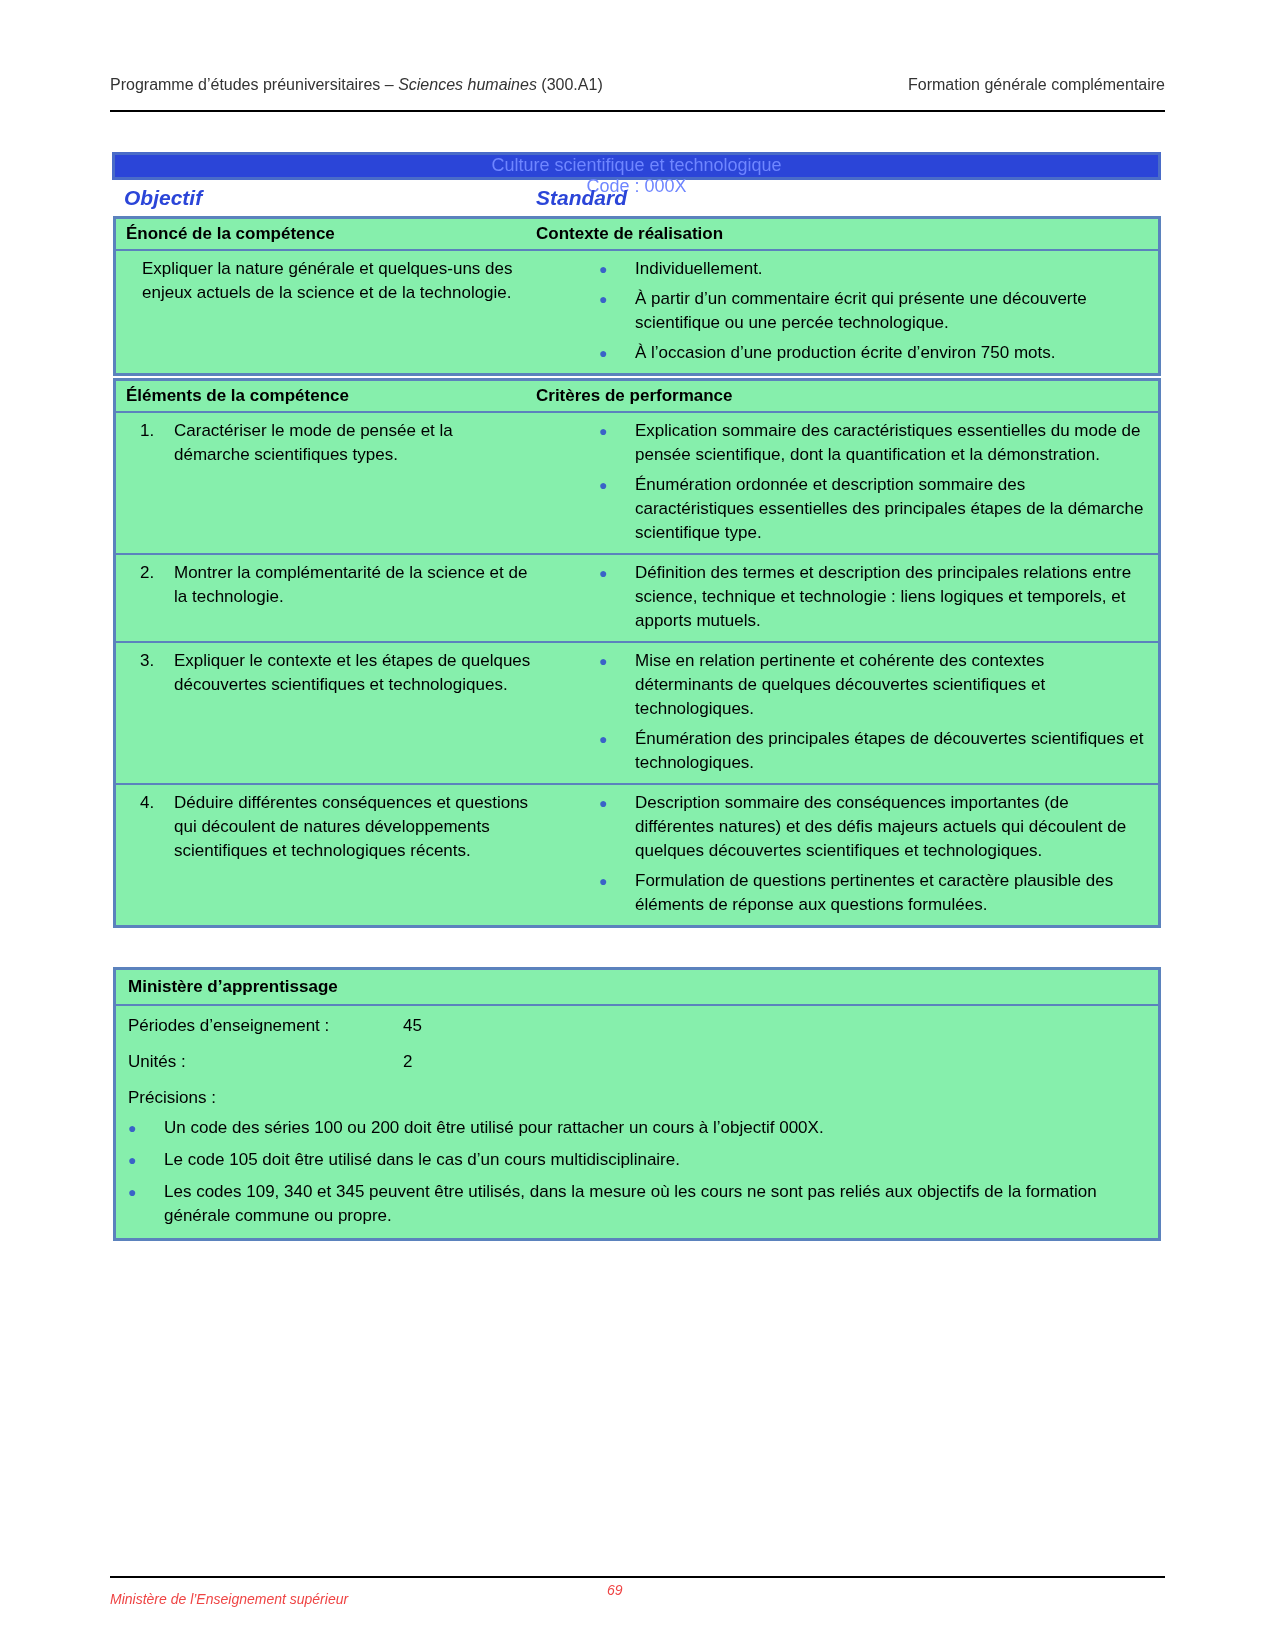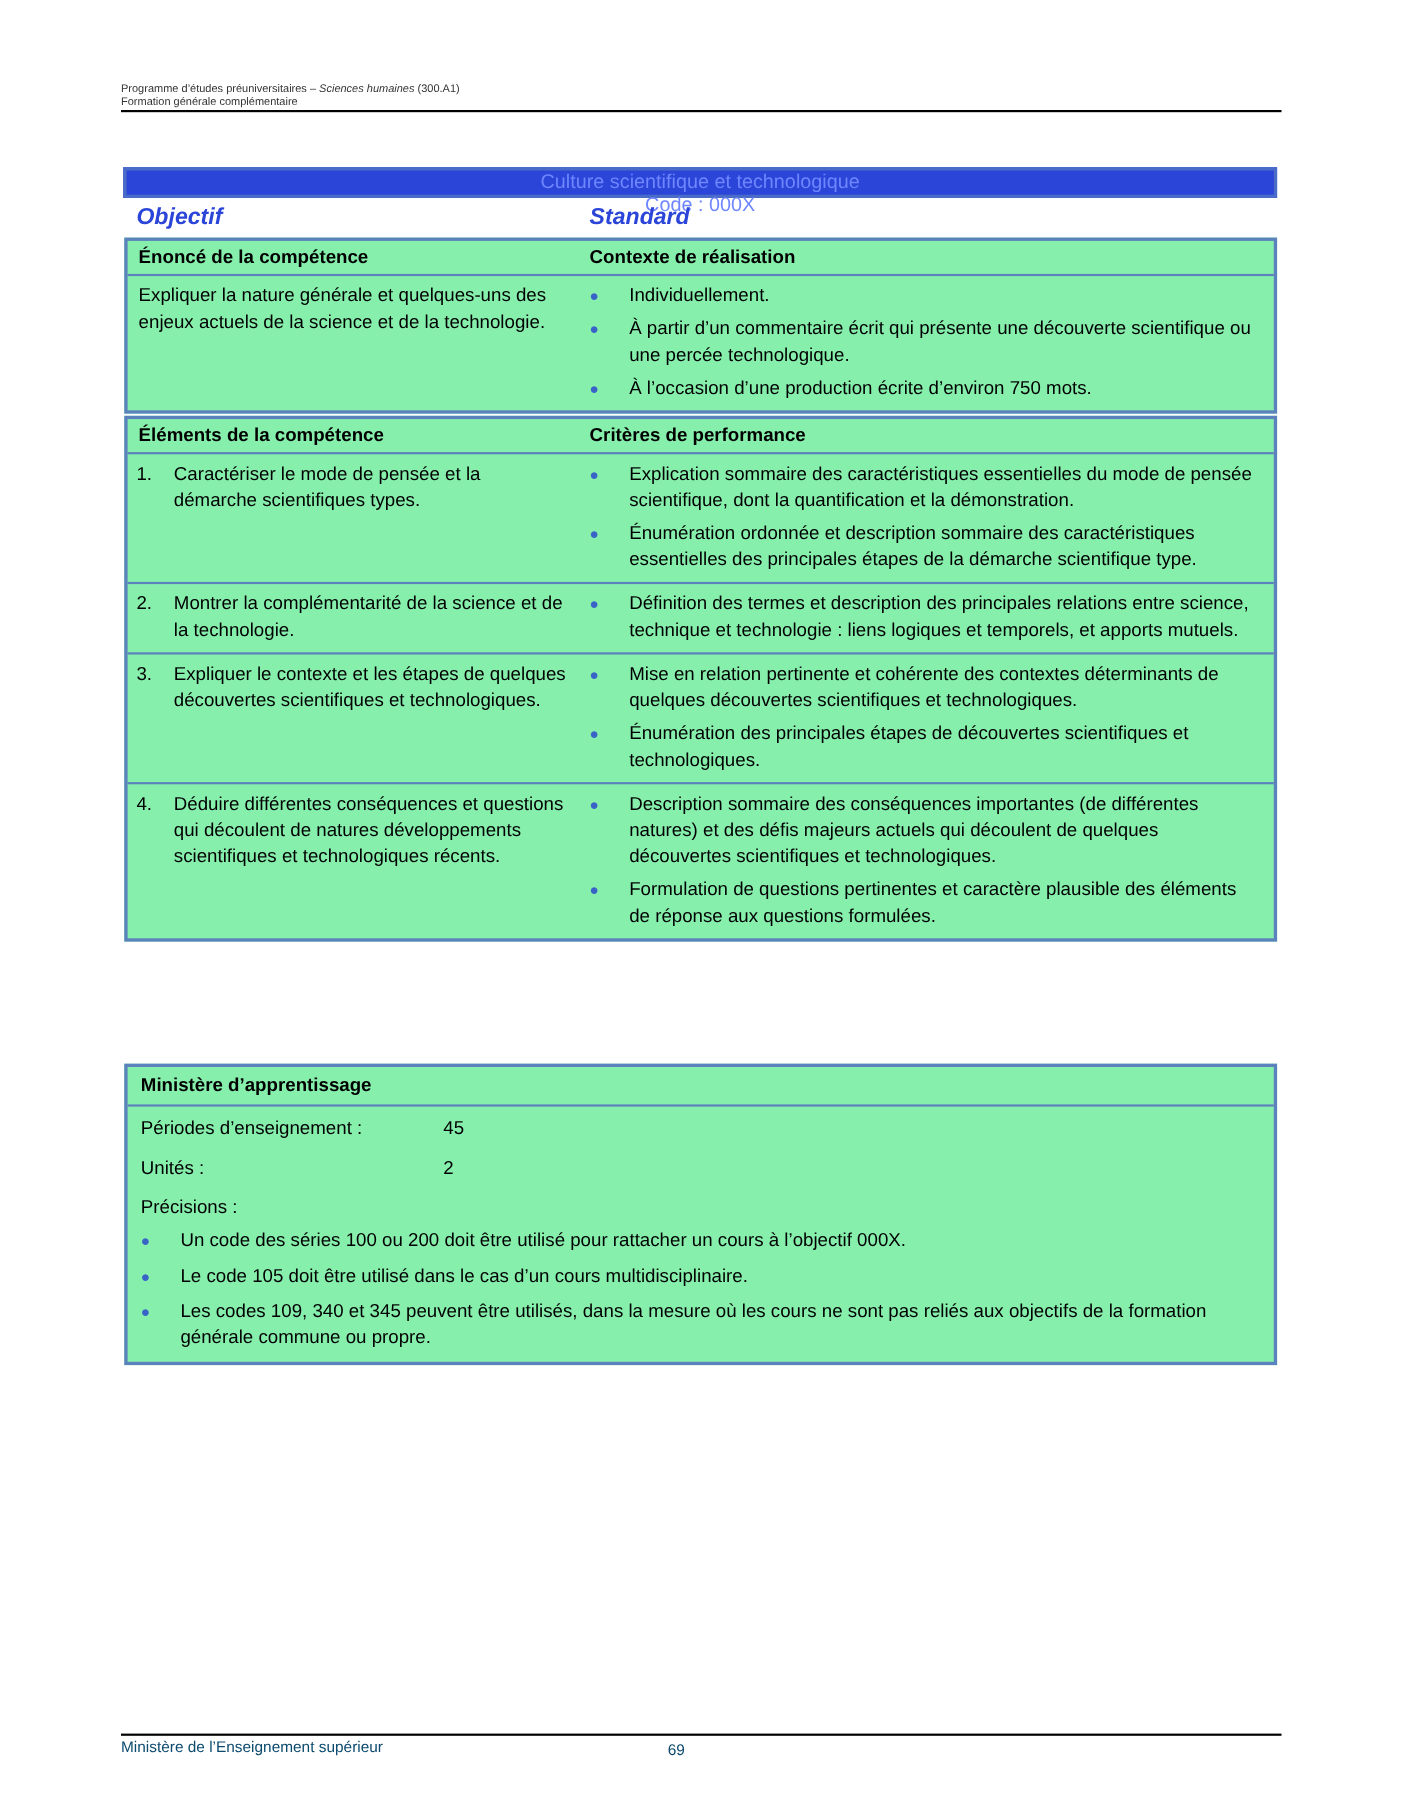--- a/index.html
+++ b/index.html
@@ -1,42 +1,42 @@
 <!DOCTYPE html>
 <html><head>
 <meta charset="utf-8">
 <style>
   html, body { margin: 0; padding: 0; background: #ffffff; }
   body { width: 1275px; height: 1651px; position: relative; font-family: "Liberation Sans", sans-serif; color: #000; }
-  .page-header { position: absolute; left: 110px; top: 76px; width: 1055px; font-size: 10px; color: #333; display: flex; justify-content: space-between; border-bottom: 2px solid #000; padding-bottom: 2px; flex-direction: column; }
+  .page-header { position: absolute; left: 110px; top: 76px; width: 1055px; font-size: 16px; color: #333; display: flex; justify-content: space-between; border-bottom: 2px solid #000; padding-bottom: 16px; }
   .page-header i { font-style: italic; }
   .title-band { position: absolute; left: 112px; top: 152px; width: 1049px; height: 28px; background: #2b45d8; border: 3px solid #4a6cc8; box-sizing: border-box; display: flex; justify-content: space-between; align-items: center; padding: 0 10px; color: #6f86ff; font-size: 18px; flex-direction: column; }
   .subheads { position: absolute; left: 124px; top: 186px; width: 1030px; font-size: 21px; font-weight: bold; font-style: italic; color: #2b45d8; }
   .subheads span { position: absolute; top: 0; }
   .box { position: absolute; left: 113px; width: 1048px; border: 3px solid #5b82bd; box-sizing: border-box; background: #86efac; }
   .box .hdr { display: flex; border-bottom: 2px solid #5b82bd; font-weight: bold; font-size: 17px; height: 30px; align-items: center; }
   .col-l { width: 420px; padding-left: 10px; box-sizing: border-box; }
   .col-r { flex: 1; padding-left: 0; box-sizing: border-box; }
-  .row { display: flex; border-bottom: 2px solid #5b82bd; padding: 6px 0 8px 0; font-size: 17px; line-height: 24px; }
+  .row { display: flex; border-bottom: 2px solid #5b82bd; padding: 6px 0 8px 16px; font-size: 17px; line-height: 24px; gap: 47px; }
   .row:last-child { border-bottom: none; }
   .num-item { display: flex; padding-left: 8px; }
   .num-item .n { width: 34px; flex: none; }
   .bullets { margin: 0; padding: 0; list-style: none; }
   .bullets li { display: flex; margin-bottom: 6px; }
   .bullets li:last-child { margin-bottom: 0; }
   .bullets .dot { width: 36px; flex: none; color: #3a63c8; font-size: 14px; padding-left: 0; }
   .box1 { top: 216px; }
   .box2 { top: 378px; }
   .box3 { top: 967px; }
   .act-body { padding: 8px 12px 10px 12px; font-size: 17px; line-height: 24px; border-radius: 15px; }
   .act-line { margin-bottom: 12px; display: flex; }
   .act-line .lbl { display: inline-block; }
   .prec li { display: flex; margin-bottom: 8px; }
   .prec .dot { width: 36px; flex: none; color: #3a63c8; font-size: 14px; }
-  .page-footer { position: absolute; left: 110px; top: 1576px; width: 1055px; border-top: 2px solid #000; font-size: 14px; color: #0c4a6e; padding-top: 2px; }
+  .page-footer { position: absolute; left: 110px; top: 1576px; width: 1055px; border-top: 2px solid #000; font-size: 14px; color: #ef4444; padding-top: 13px; font-style: italic; }
   .page-footer .pg { position: absolute; left: 497px; top: 4px; }
 </style>
 </head>
 <body>
 
 <div class="page-header">
   <span><span>Programme d’études préuniversitaires – </span><i>Sciences humaines</i><span> (300.A1)</span></span>
   <span>Formation générale complémentaire</span>
 </div>
 

